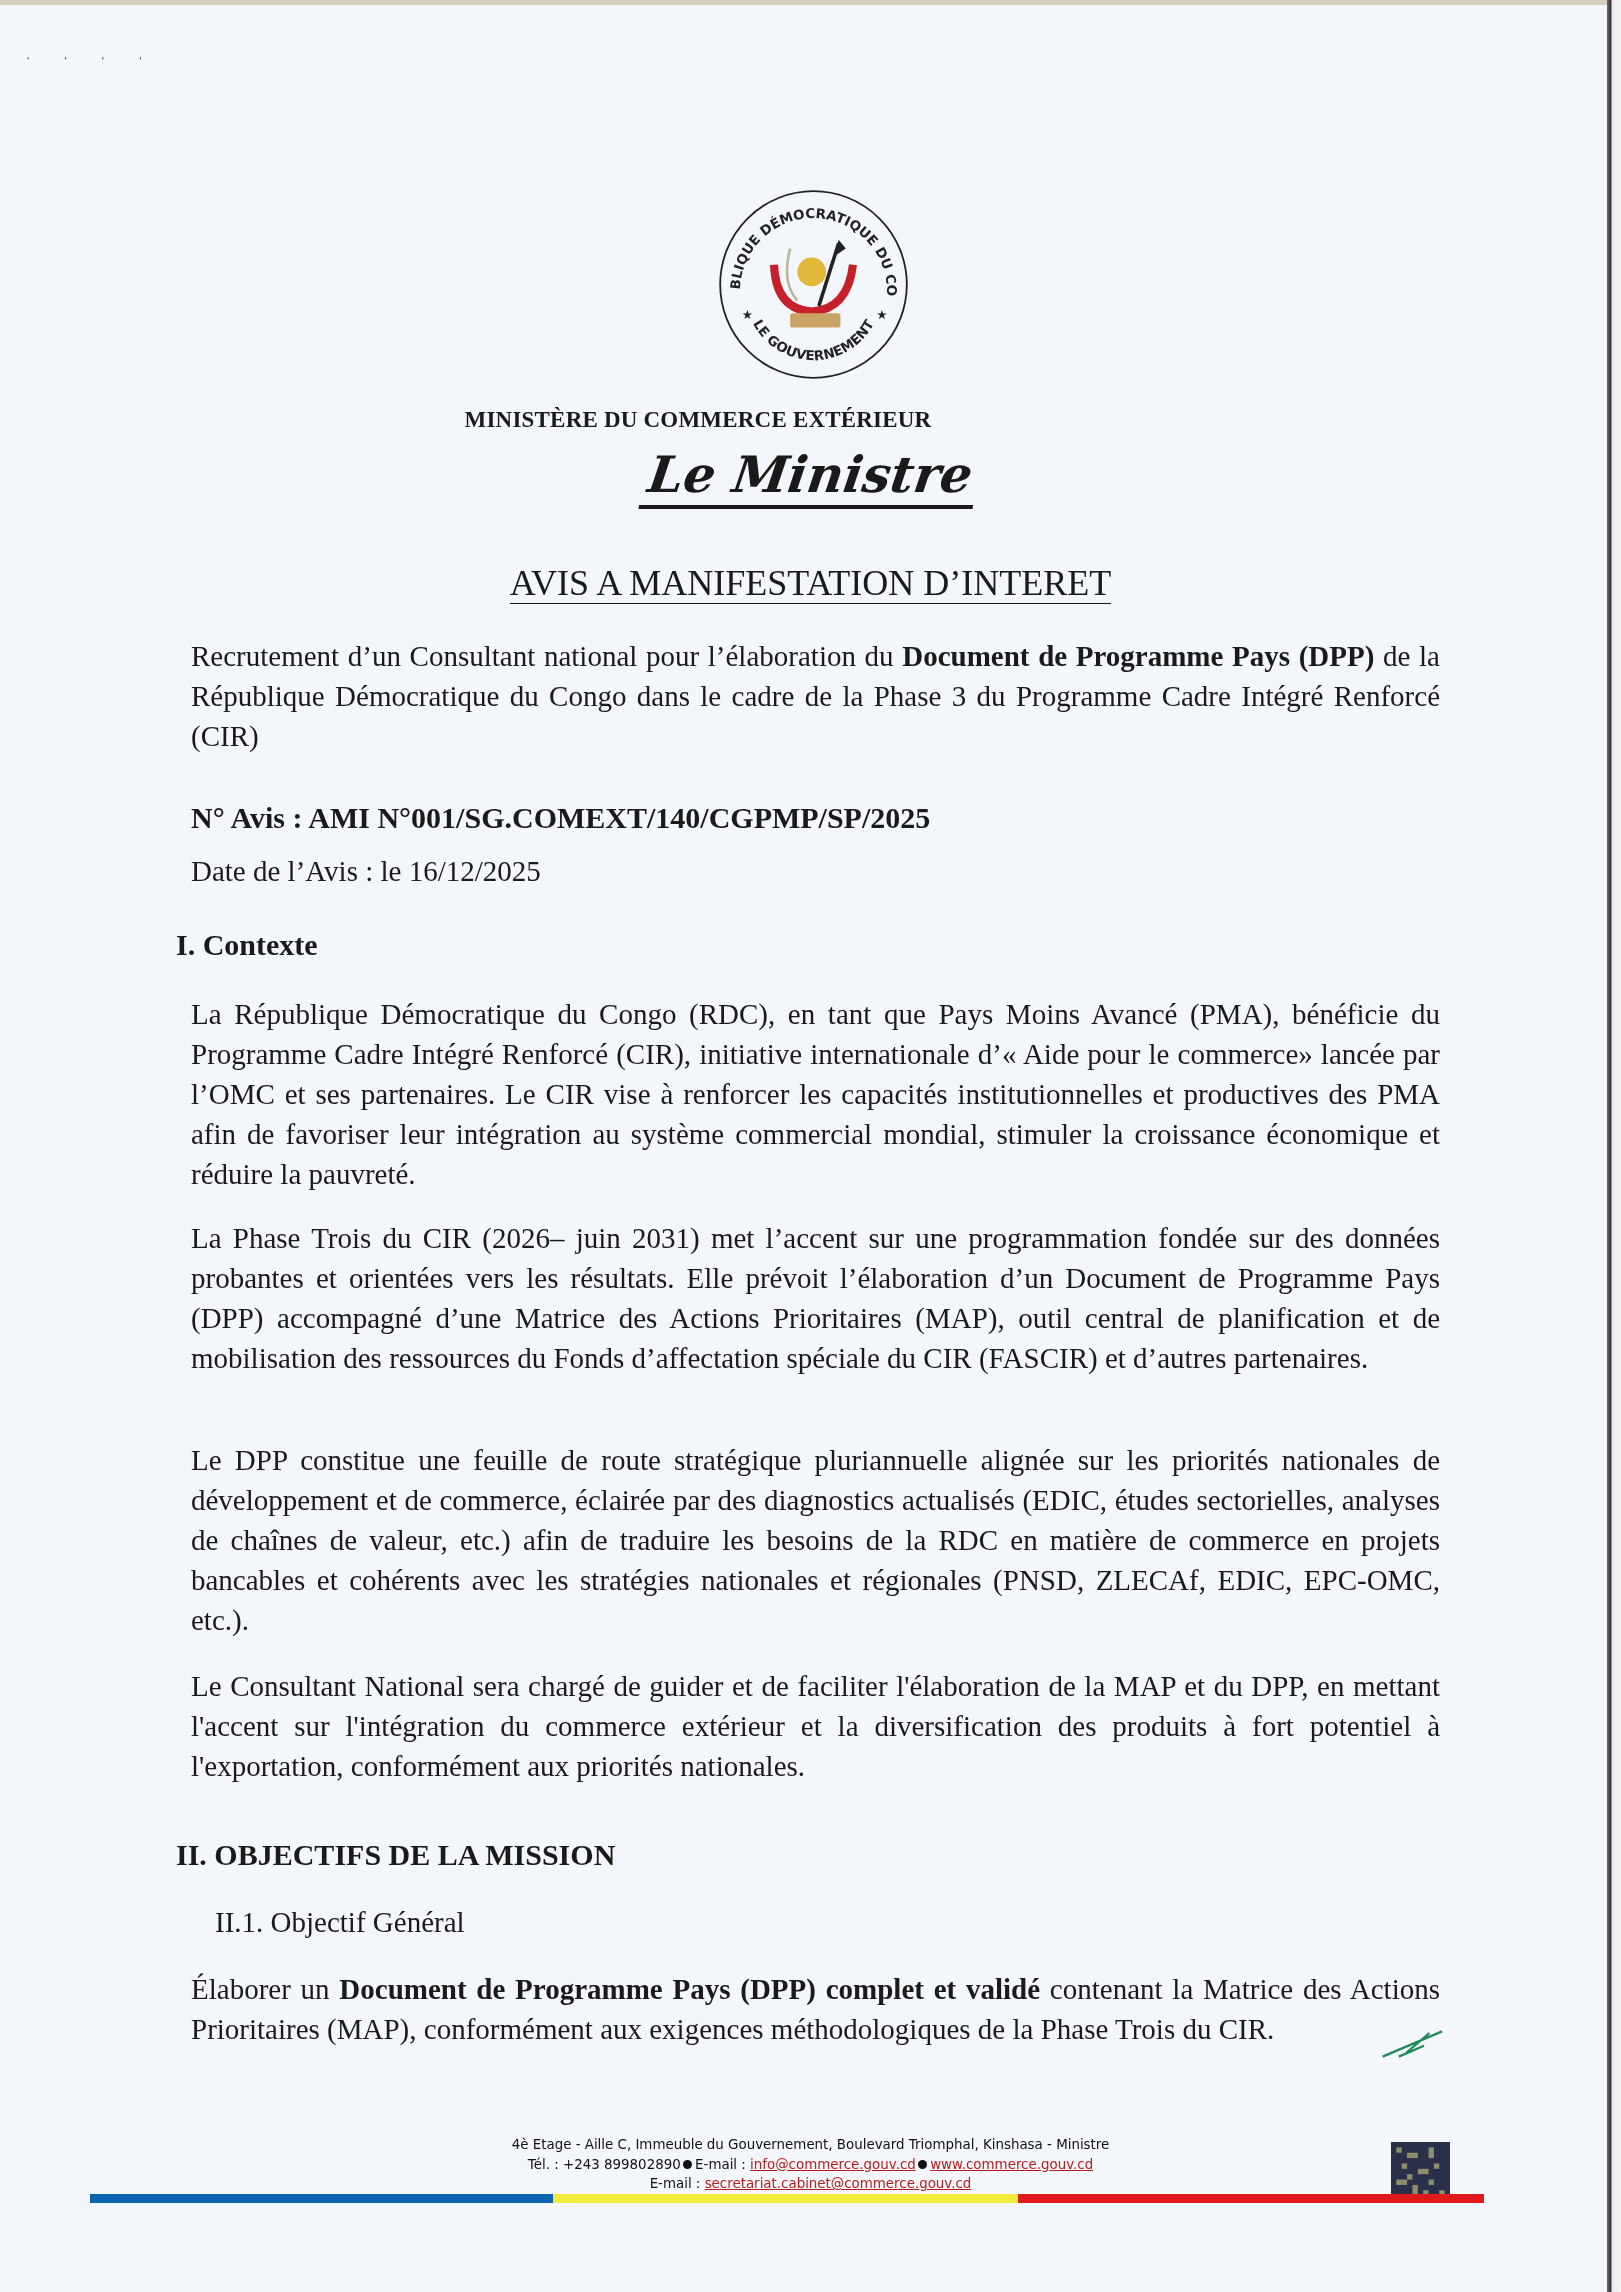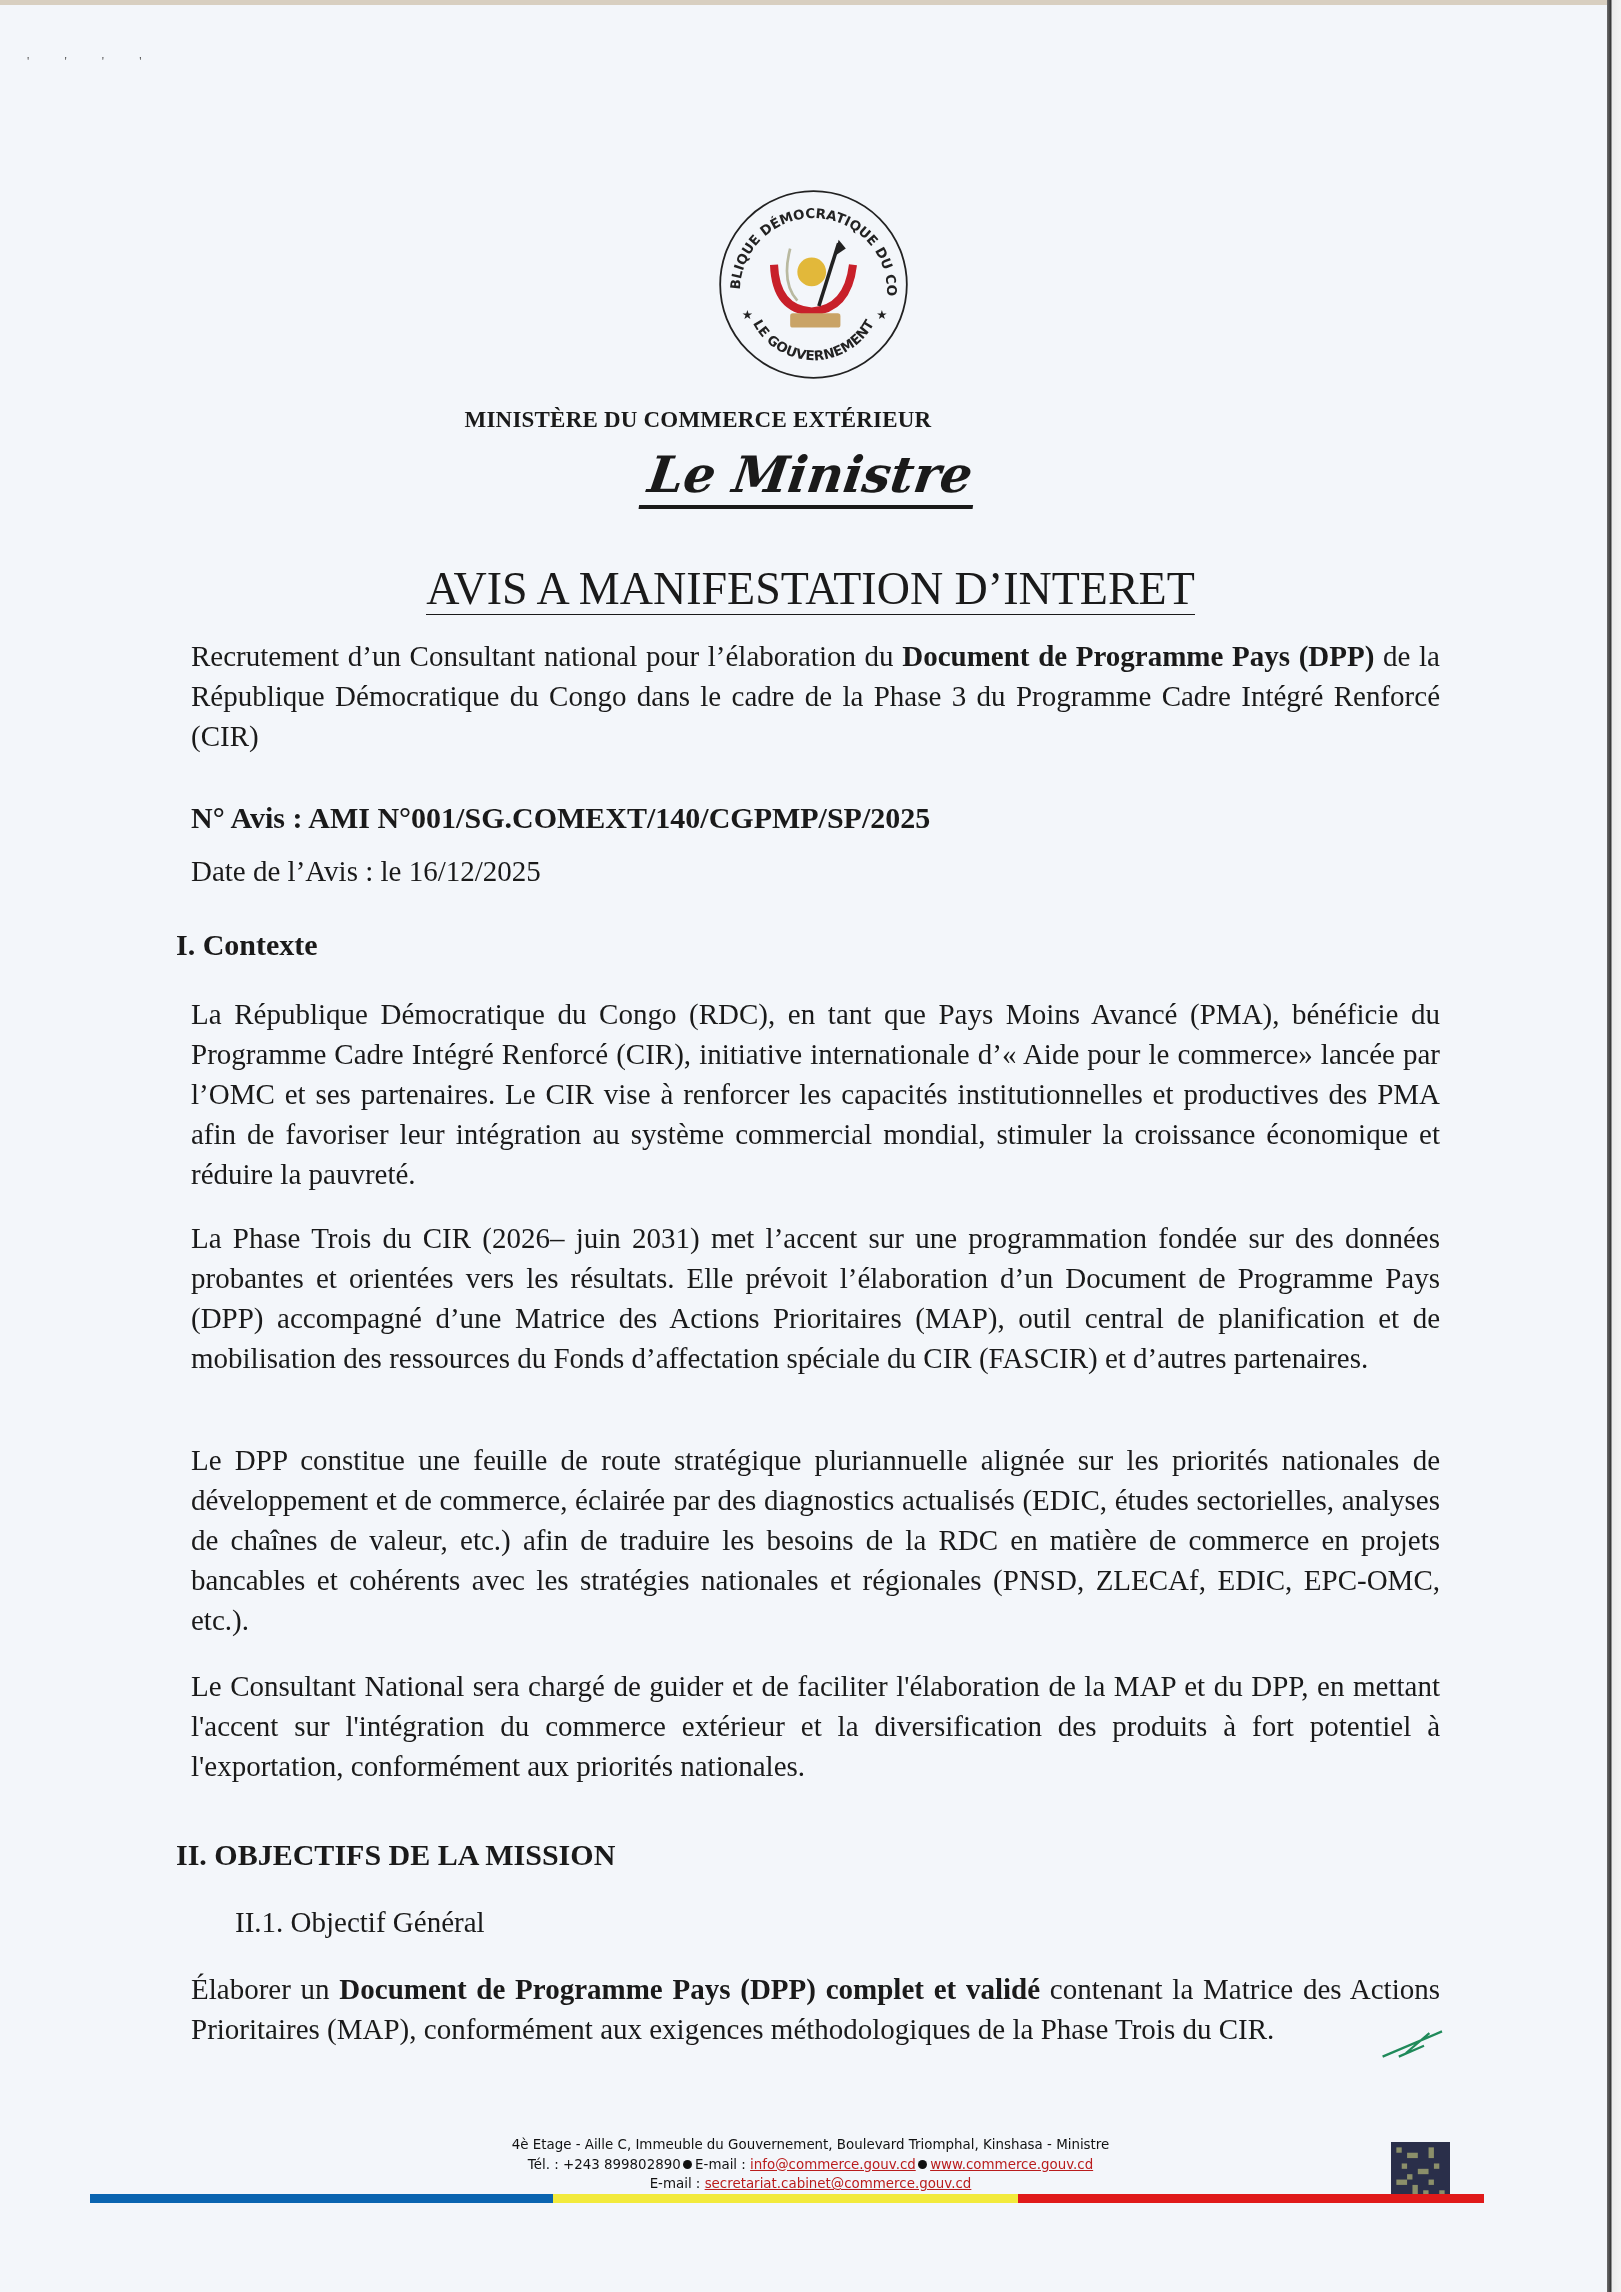--- a/index.html
+++ b/index.html
@@ -14,21 +14,21 @@
       background: linear-gradient(to right, #6b6b6b 0, #3a3a3a 3.6px, #ececec 5.4px, #f4f4f4 100%); }
     .specks { position: absolute; left: 27px; top: 54px; font-size: 12.5px; color: #555; letter-spacing: 16px; }
 
     .seal { position: absolute; left: 704px; top: 184px; width: 219px; height: 201px; }
     .ministry { position: absolute; left: 0; width: 1396px; top: 407px; text-align: center;
       font-size: 23px; font-weight: bold; letter-spacing: 0.2px; }
     .minister { position: absolute; left: 0; width: 1621px; top: 446px; text-align: center; }
     .minister span { display: inline-block; font-family: "DejaVu Serif", serif; font-style: italic; font-weight: bold;
       font-size: 50px; border-bottom: 4.5px solid #1a1a1a; line-height: 57px; padding: 0 5.4px 1.8px; transform: skewX(-8deg); }
     .title { position: absolute; left: 0; width: 1621px; top: 562px; text-align: center; }
-    .title span { font-size: 46px; border-bottom: 1.8px solid #1a1a1a; }
+    .title span { font-size: 36px; border-bottom: 1.8px solid #1a1a1a; }
 
     .block { position: absolute; left: 191px; width: 1249px; font-size: 29px; line-height: 40px; text-align: justify; }
     .block b { font-weight: bold; }
     .ref { position: absolute; left: 191px; top: 801px; font-size: 30px; font-weight: bold; }
     .date { position: absolute; left: 191px; top: 855px; font-size: 29px; }
     .h1 { position: absolute; left: 176px; font-size: 30px; font-weight: bold; }
     .h2 { position: absolute; left: 215px; font-size: 29px; }
 
     .footer { position: absolute; left: 0; width: 1621px; top: 2135px; text-align: center;
       font-family: "DejaVu Sans", sans-serif; font-size: 13.4px; line-height: 19.7px; color: #111; }
@@ -81,21 +81,21 @@
 <div class="date">Date de l’Avis : le 16/12/2025</div>
 
 <div class="h1" style="top:928px;">I. Contexte</div>
 
 <div class="block" style="top:994px;">La République Démocratique du Congo (RDC), en tant que Pays Moins Avancé (PMA), bénéficie du Programme Cadre Intégré Renforcé (CIR), initiative internationale d’« Aide pour le commerce» lancée par l’OMC et ses partenaires. Le CIR vise à renforcer les capacités institutionnelles et productives des PMA afin de favoriser leur intégration au système commercial mondial, stimuler la croissance économique et réduire la pauvreté.</div>
 <div class="block" style="top:1218px;">La Phase Trois du CIR (2026– juin 2031) met l’accent sur une programmation fondée sur des données probantes et orientées vers les résultats. Elle prévoit l’élaboration d’un Document de Programme Pays (DPP) accompagné d’une Matrice des Actions Prioritaires (MAP), outil central de planification et de mobilisation des ressources du Fonds d’affectation spéciale du CIR (FASCIR) et d’autres partenaires.</div>
 <div class="block" style="top:1440px;">Le DPP constitue une feuille de route stratégique pluriannuelle alignée sur les priorités nationales de développement et de commerce, éclairée par des diagnostics actualisés (EDIC, études sectorielles, analyses de chaînes de valeur, etc.) afin de traduire les besoins de la RDC en matière de commerce en projets bancables et cohérents avec les stratégies nationales et régionales (PNSD, ZLECAf, EDIC, EPC-OMC, etc.).</div>
 <div class="block" style="top:1666px;">Le Consultant National sera chargé de guider et de faciliter l'élaboration de la MAP et du DPP, en mettant l'accent sur l'intégration du commerce extérieur et la diversification des produits à fort potentiel à l'exportation, conformément aux priorités nationales.</div>
 
 <div class="h1" style="top:1838px;">II. OBJECTIFS DE LA MISSION</div>
-<div class="h2" style="top:1906px;margin-left:20px;">II.1. Objectif Général</div>
+<div class="h2" style="top:1906px;">II.1. Objectif Général</div>
 
 <div class="block" style="top:1969px;">
   <span>Élaborer un </span><b>Document de Programme Pays (DPP) complet et validé</b><span> contenant la Matrice des Actions Prioritaires (MAP), conformément aux exigences méthodologiques de la Phase Trois du CIR.</span>
 </div>
 
 <svg class="pen" viewBox="0 0 80 40">
   <path d="M 4 34 L 70 6 M 30 30 L 56 8 M 22 34 L 50 22" stroke="#1f8a5a" stroke-width="2.5" fill="none"></path>
 </svg>
 
 <div class="footer">

